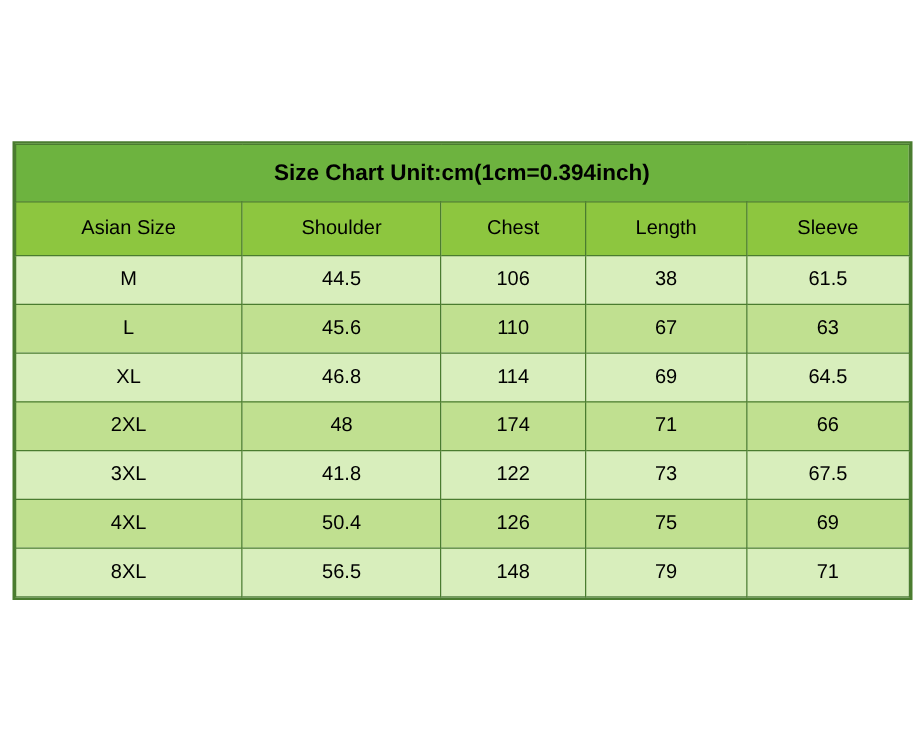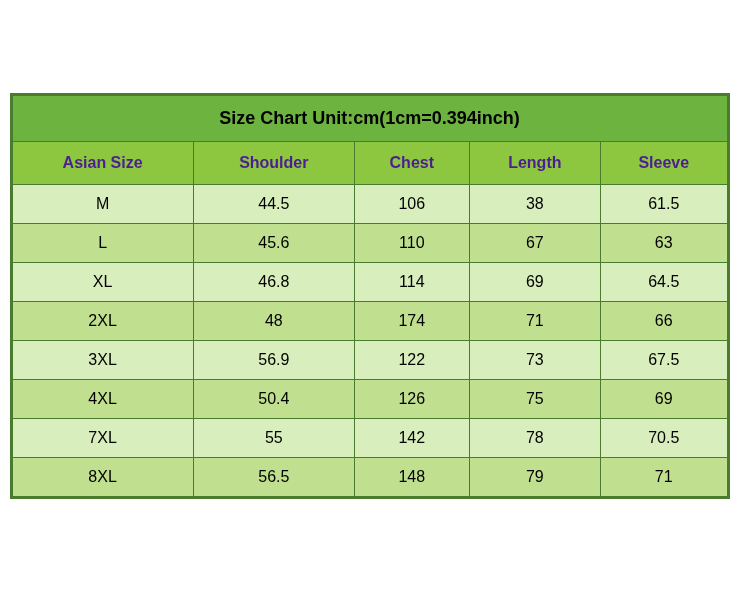--- a/index.html
+++ b/index.html
@@ -36,22 +36,22 @@
       font-weight: bold;
       color: #000;
       border: 1px solid #4a7c2f;
     }
 
     .header-row td {
       background-color: #8dc63f;
       text-align: center;
       padding: 12px 8px;
       font-size: 16px;
-      font-weight: bold;
-      color: #4c1d95;
+      font-weight: normal;
+      color: #000000;
       border: 1px solid #4a7c2f;
     }
 
     .data-row td {
       background-color: #c8e6a0;
       text-align: center;
       padding: 10px 8px;
       font-size: 16px;
       color: #000;
       border: 1px solid #4a7c2f;
@@ -106,38 +106,31 @@
         </tr>
         <tr class="data-row">
           <td>2XL</td>
           <td>48</td>
           <td>174</td>
           <td>71</td>
           <td>66</td>
         </tr>
         <tr class="data-row">
           <td>3XL</td>
-          <td>56.9</td>
+          <td>41.8</td>
           <td>122</td>
           <td>73</td>
           <td>67.5</td>
         </tr>
         <tr class="data-row">
           <td>4XL</td>
           <td>50.4</td>
           <td>126</td>
           <td>75</td>
           <td>69</td>
-        </tr>
-        <tr class="data-row">
-          <td>7XL</td>
-          <td>55</td>
-          <td>142</td>
-          <td>78</td>
-          <td>70.5</td>
         </tr>
         <tr class="data-row">
           <td>8XL</td>
           <td>56.5</td>
           <td>148</td>
           <td>79</td>
           <td>71</td>
         </tr>
       </tbody>
   </table>

